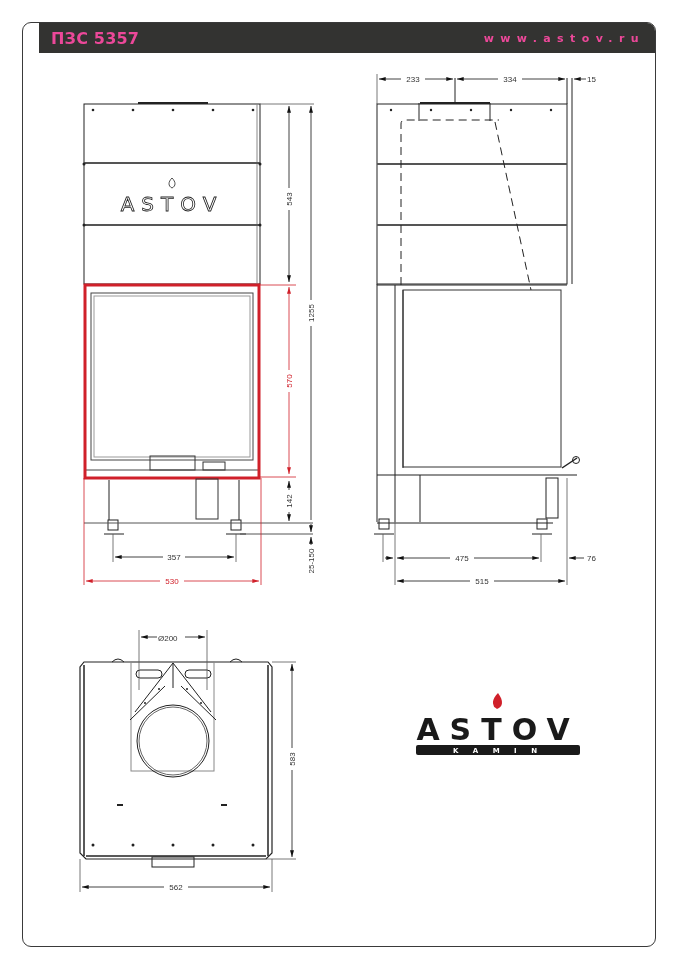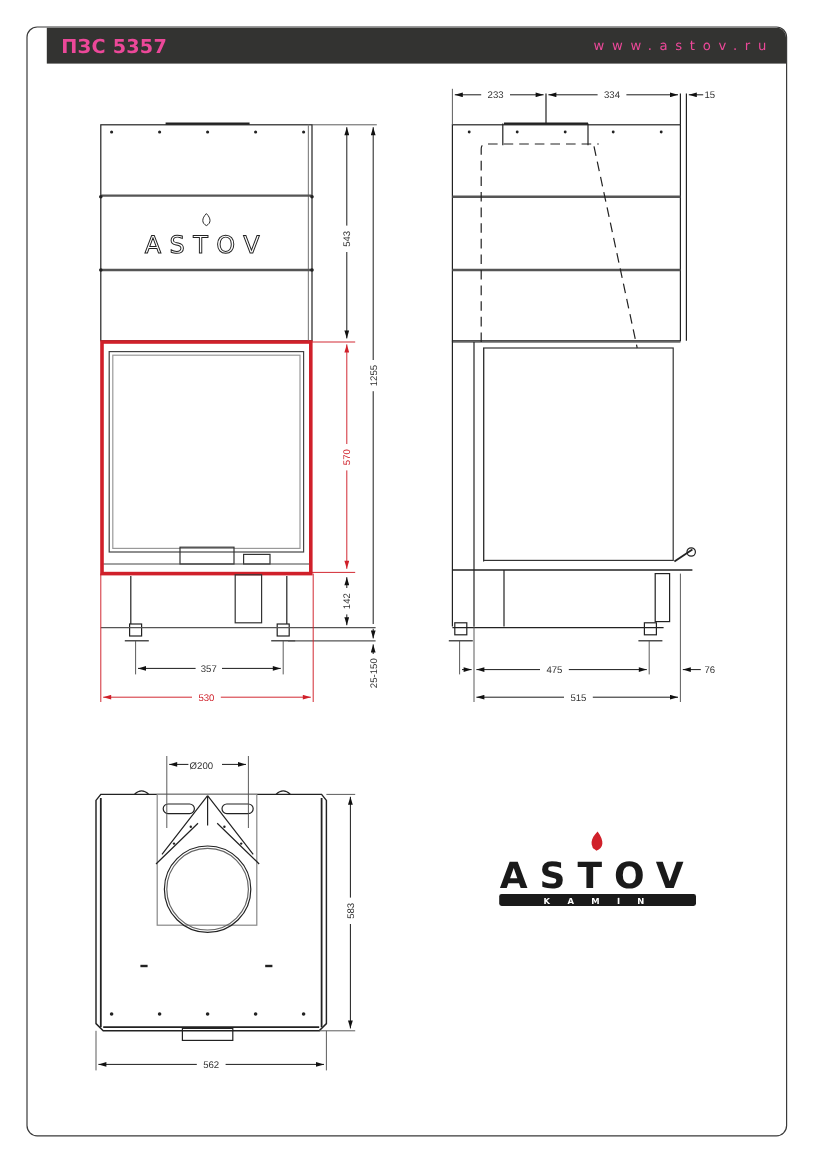--- a/index.html
+++ b/index.html
@@ -6,21 +6,21 @@
   body { width: 678px; height: 970px; position: relative; overflow: hidden; font-family: "Liberation Sans", sans-serif; }
   .sheet {
     position: absolute; left: 22px; top: 22px; width: 634px; height: 925px;
     border: 1px solid #3a3a3a; border-radius: 9px; box-sizing: border-box; overflow: hidden; background: #fff;
   }
   .header {
     position: absolute; left: 0; top: 0; right: 0; height: 30px; background: #333331;
     color: #ec4899; display: flex; align-items: center; justify-content: space-between; padding: 0 10px 0 12px; box-sizing: border-box; margin-left: 16px;
   }
   .model-title { font-family: "DejaVu Sans", sans-serif; font-weight: bold; font-size: 16px; letter-spacing: 0.2px; }
-  .site-url { font-family: "DejaVu Sans", sans-serif; font-weight: normal; font-size: 11px; letter-spacing: 6.4px; }
+  .site-url { font-family: "DejaVu Sans", sans-serif; font-weight: bold; font-size: 11px; letter-spacing: 6.4px; }
   svg.drawing { position: absolute; left: 0; top: 0; width: 678px; height: 970px; }
   .dim { font-family: "Liberation Sans", sans-serif; font-size: 8px; fill: #333; }
   .dim-red { fill: #d0202a; }
 </style>
 </head>
 <body>
 
 <div class="sheet">
   <div class="header">
     <span class="model-title">ПЗС 5357</span>

